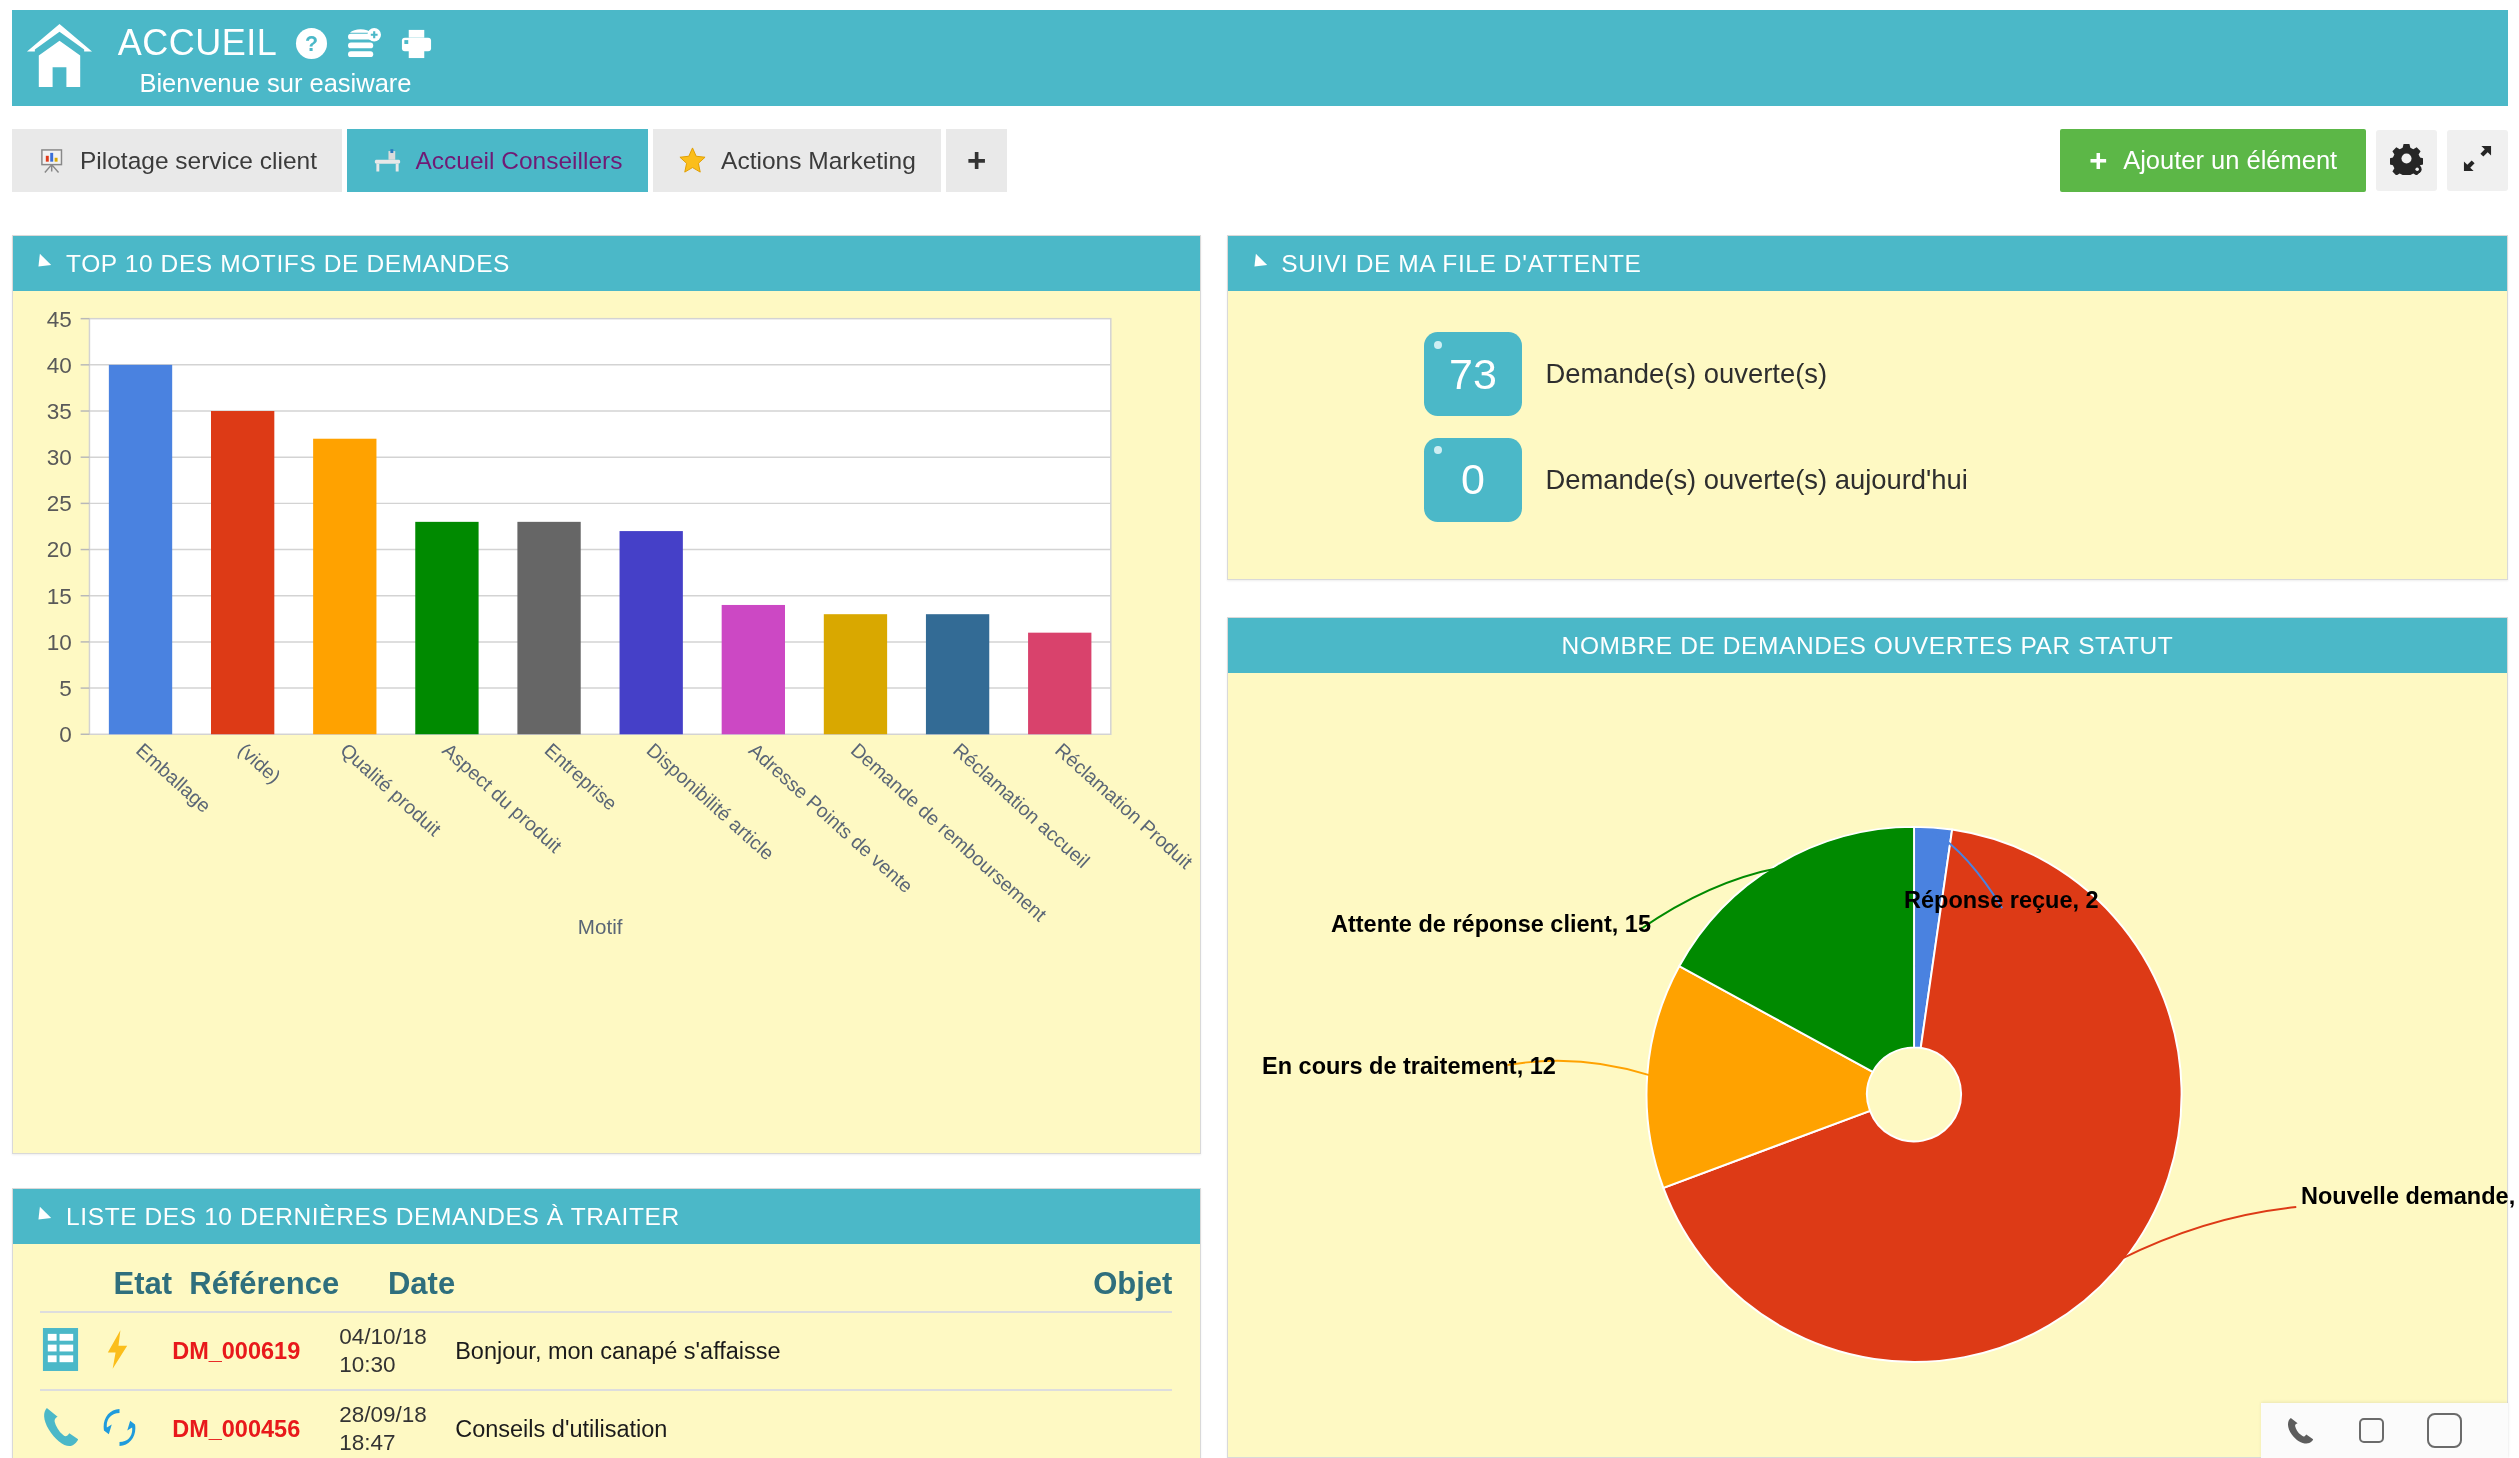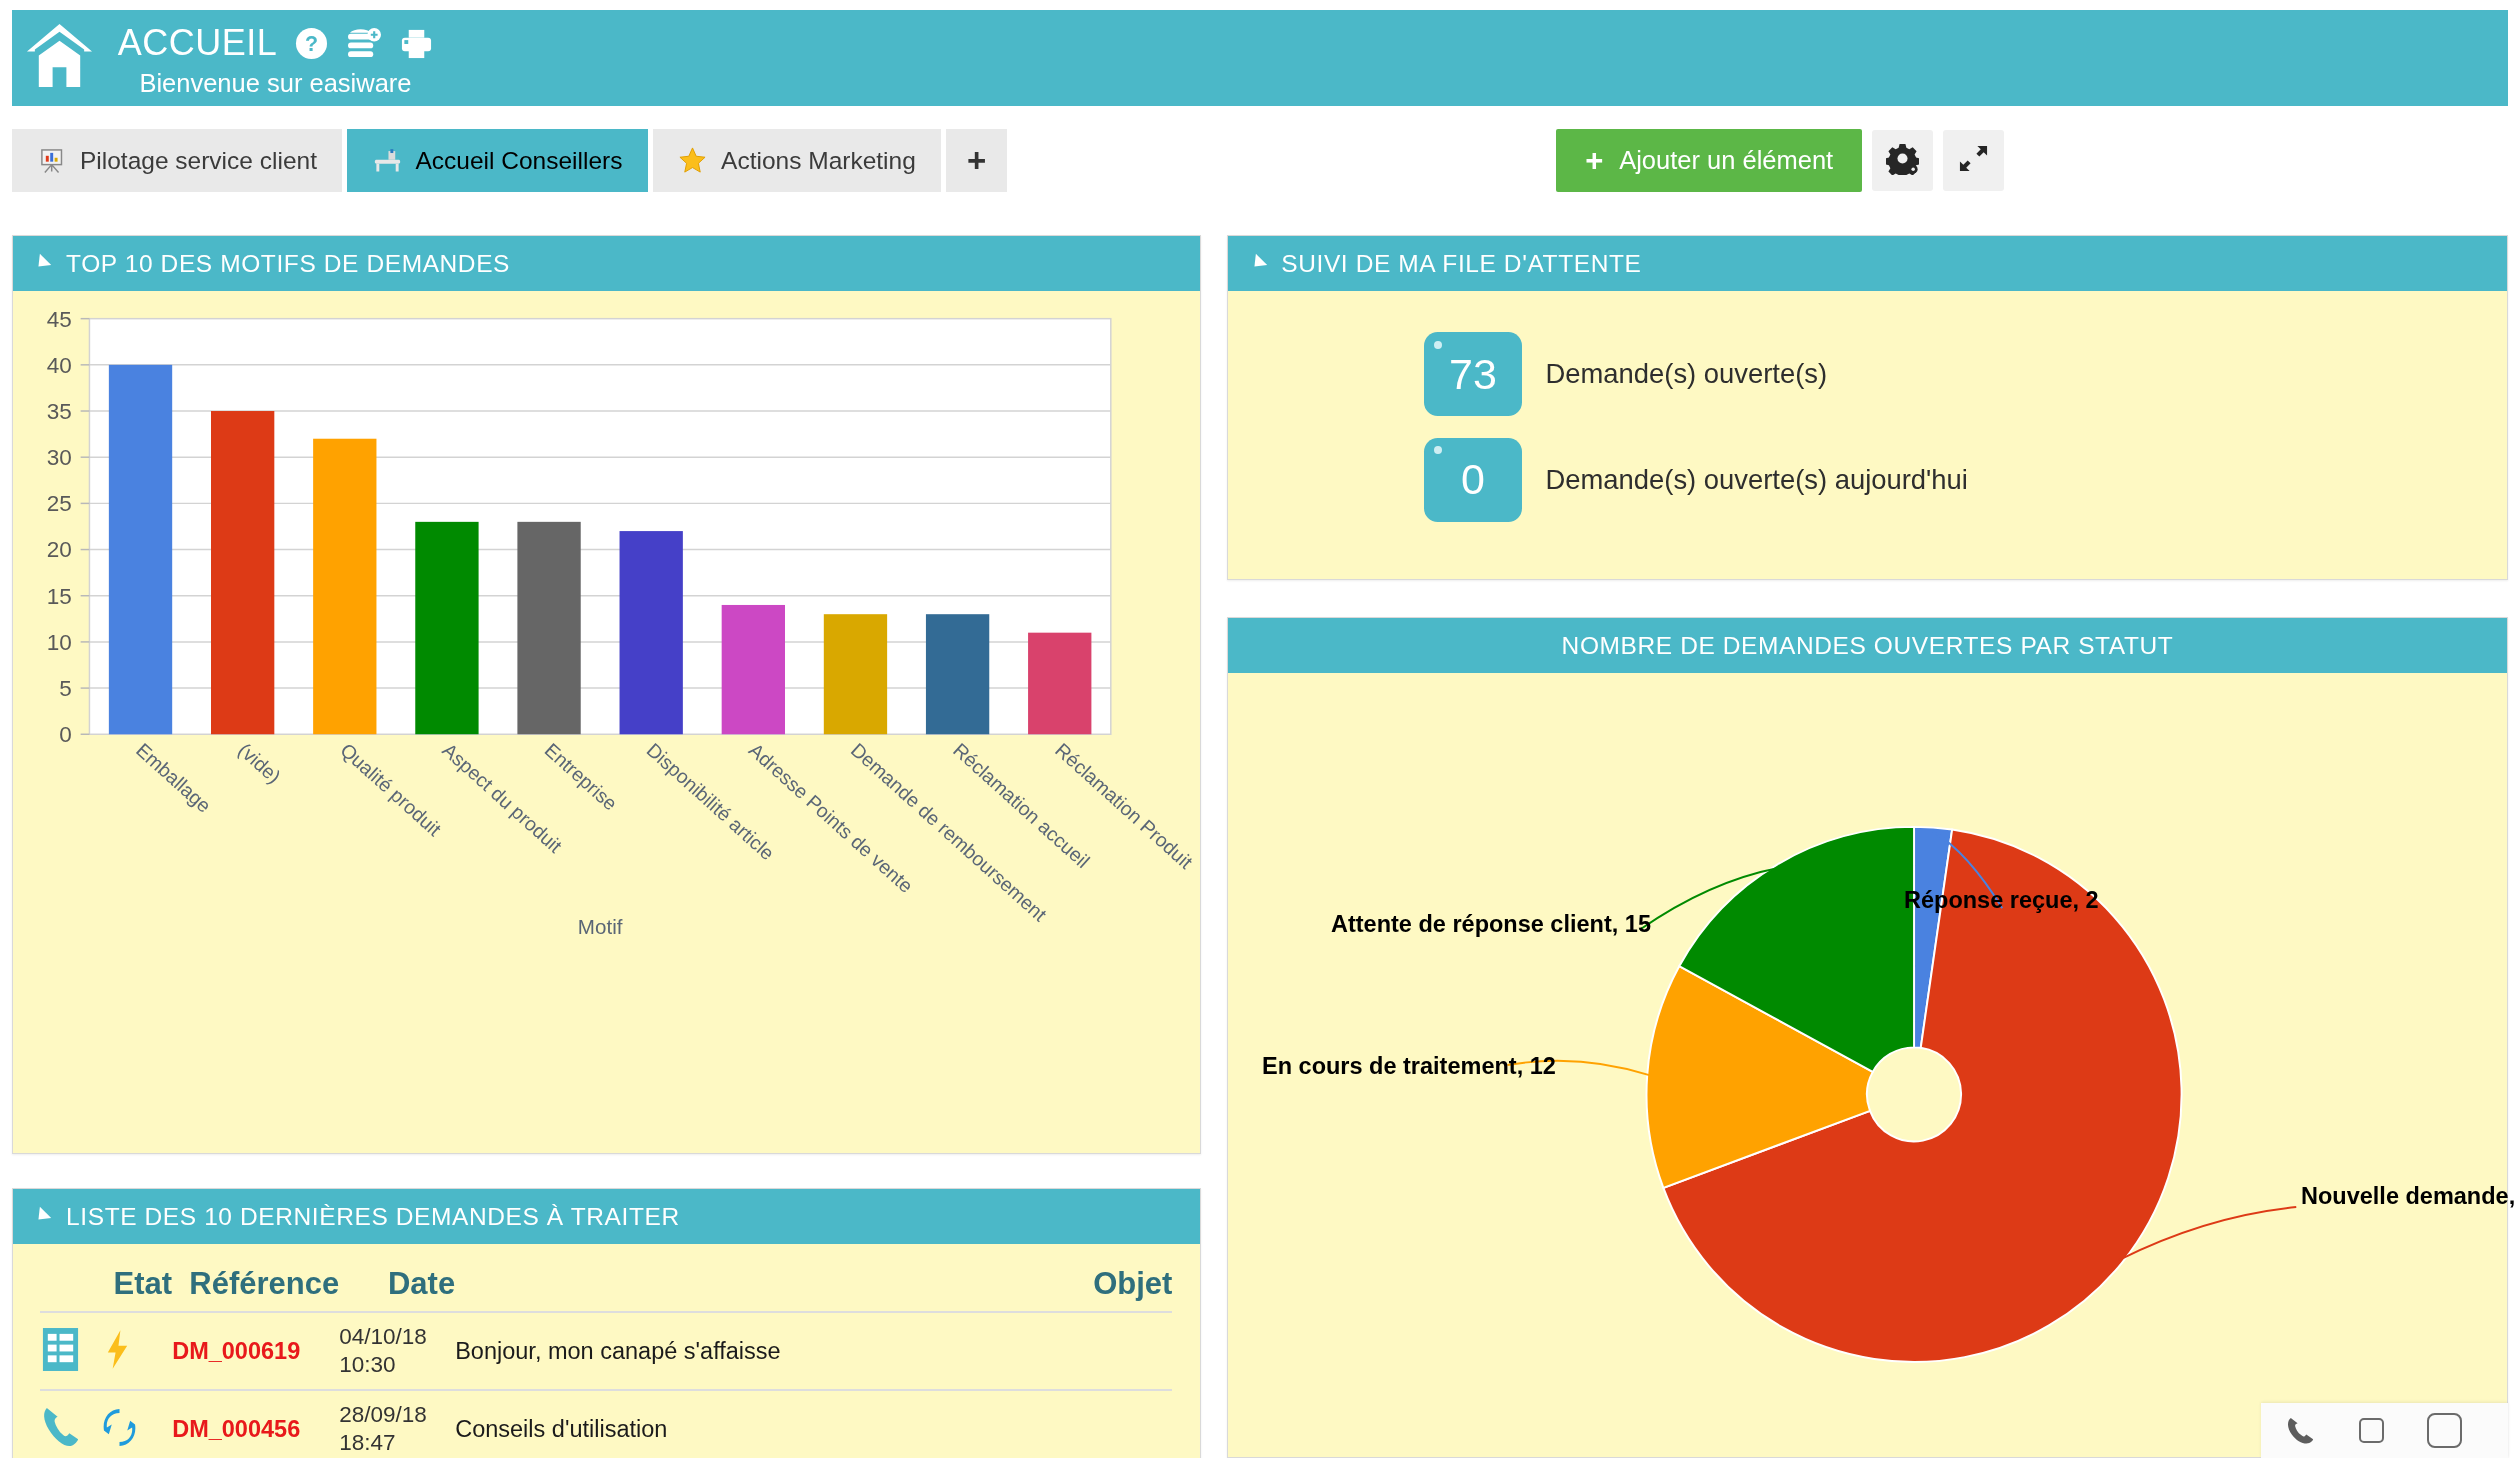--- a/index.html
+++ b/index.html
@@ -27,29 +27,29 @@
     color: #ffffff; font-size: 36px; letter-spacing: 0.5px;
     font-weight: 400; line-height: 1;
   }
   .hdr-ico { display:inline-flex; align-items:center; }
   .header-sub {
     color: #ffffff; font-size: 25.5px; margin-top: 9.8px; line-height: 1; text-align: center;
   }
 
   
   .tabbar {
-    position: absolute; left: 11.8px; top: 129px; width: 1992px; height: 63px;
+    position: absolute; left: 11.8px; top: 129px; width: 2496px; height: 63px;
   }
   .tabs { position:absolute; left:0; top:0; display:flex; gap: 4.9px; }
   .tab {
     height: 63px; display:flex; align-items:center; gap: 13.7px;
     padding: 0 25.5px; background: #e9e9e9; color: #3b3b3b;
     font-size: 24.5px; cursor: pointer; white-space: nowrap;
   }
-  .tab.active { background: #4bb8c8; color: #000000; }
+  .tab.active { background: #4bb8c8; color: #701a75; }
   .tab-plus {
     width: 61px; background:#e9e9e9; display:flex; align-items:center;
     justify-content:center; height:63px; font-size: 33px; font-weight: bold;
     color:#333; cursor:pointer;
   }
   .tab-icon { width: 29px; height: 29px; display:inline-flex; align-items:center; justify-content:center;}
 
   .tb-right { position:absolute; right: 0; top: 0; display:flex; gap: 9.8px; align-items:center; }
   .btn-add {
     height: 63px; background: #5cb747; color:#fff; border:none;

